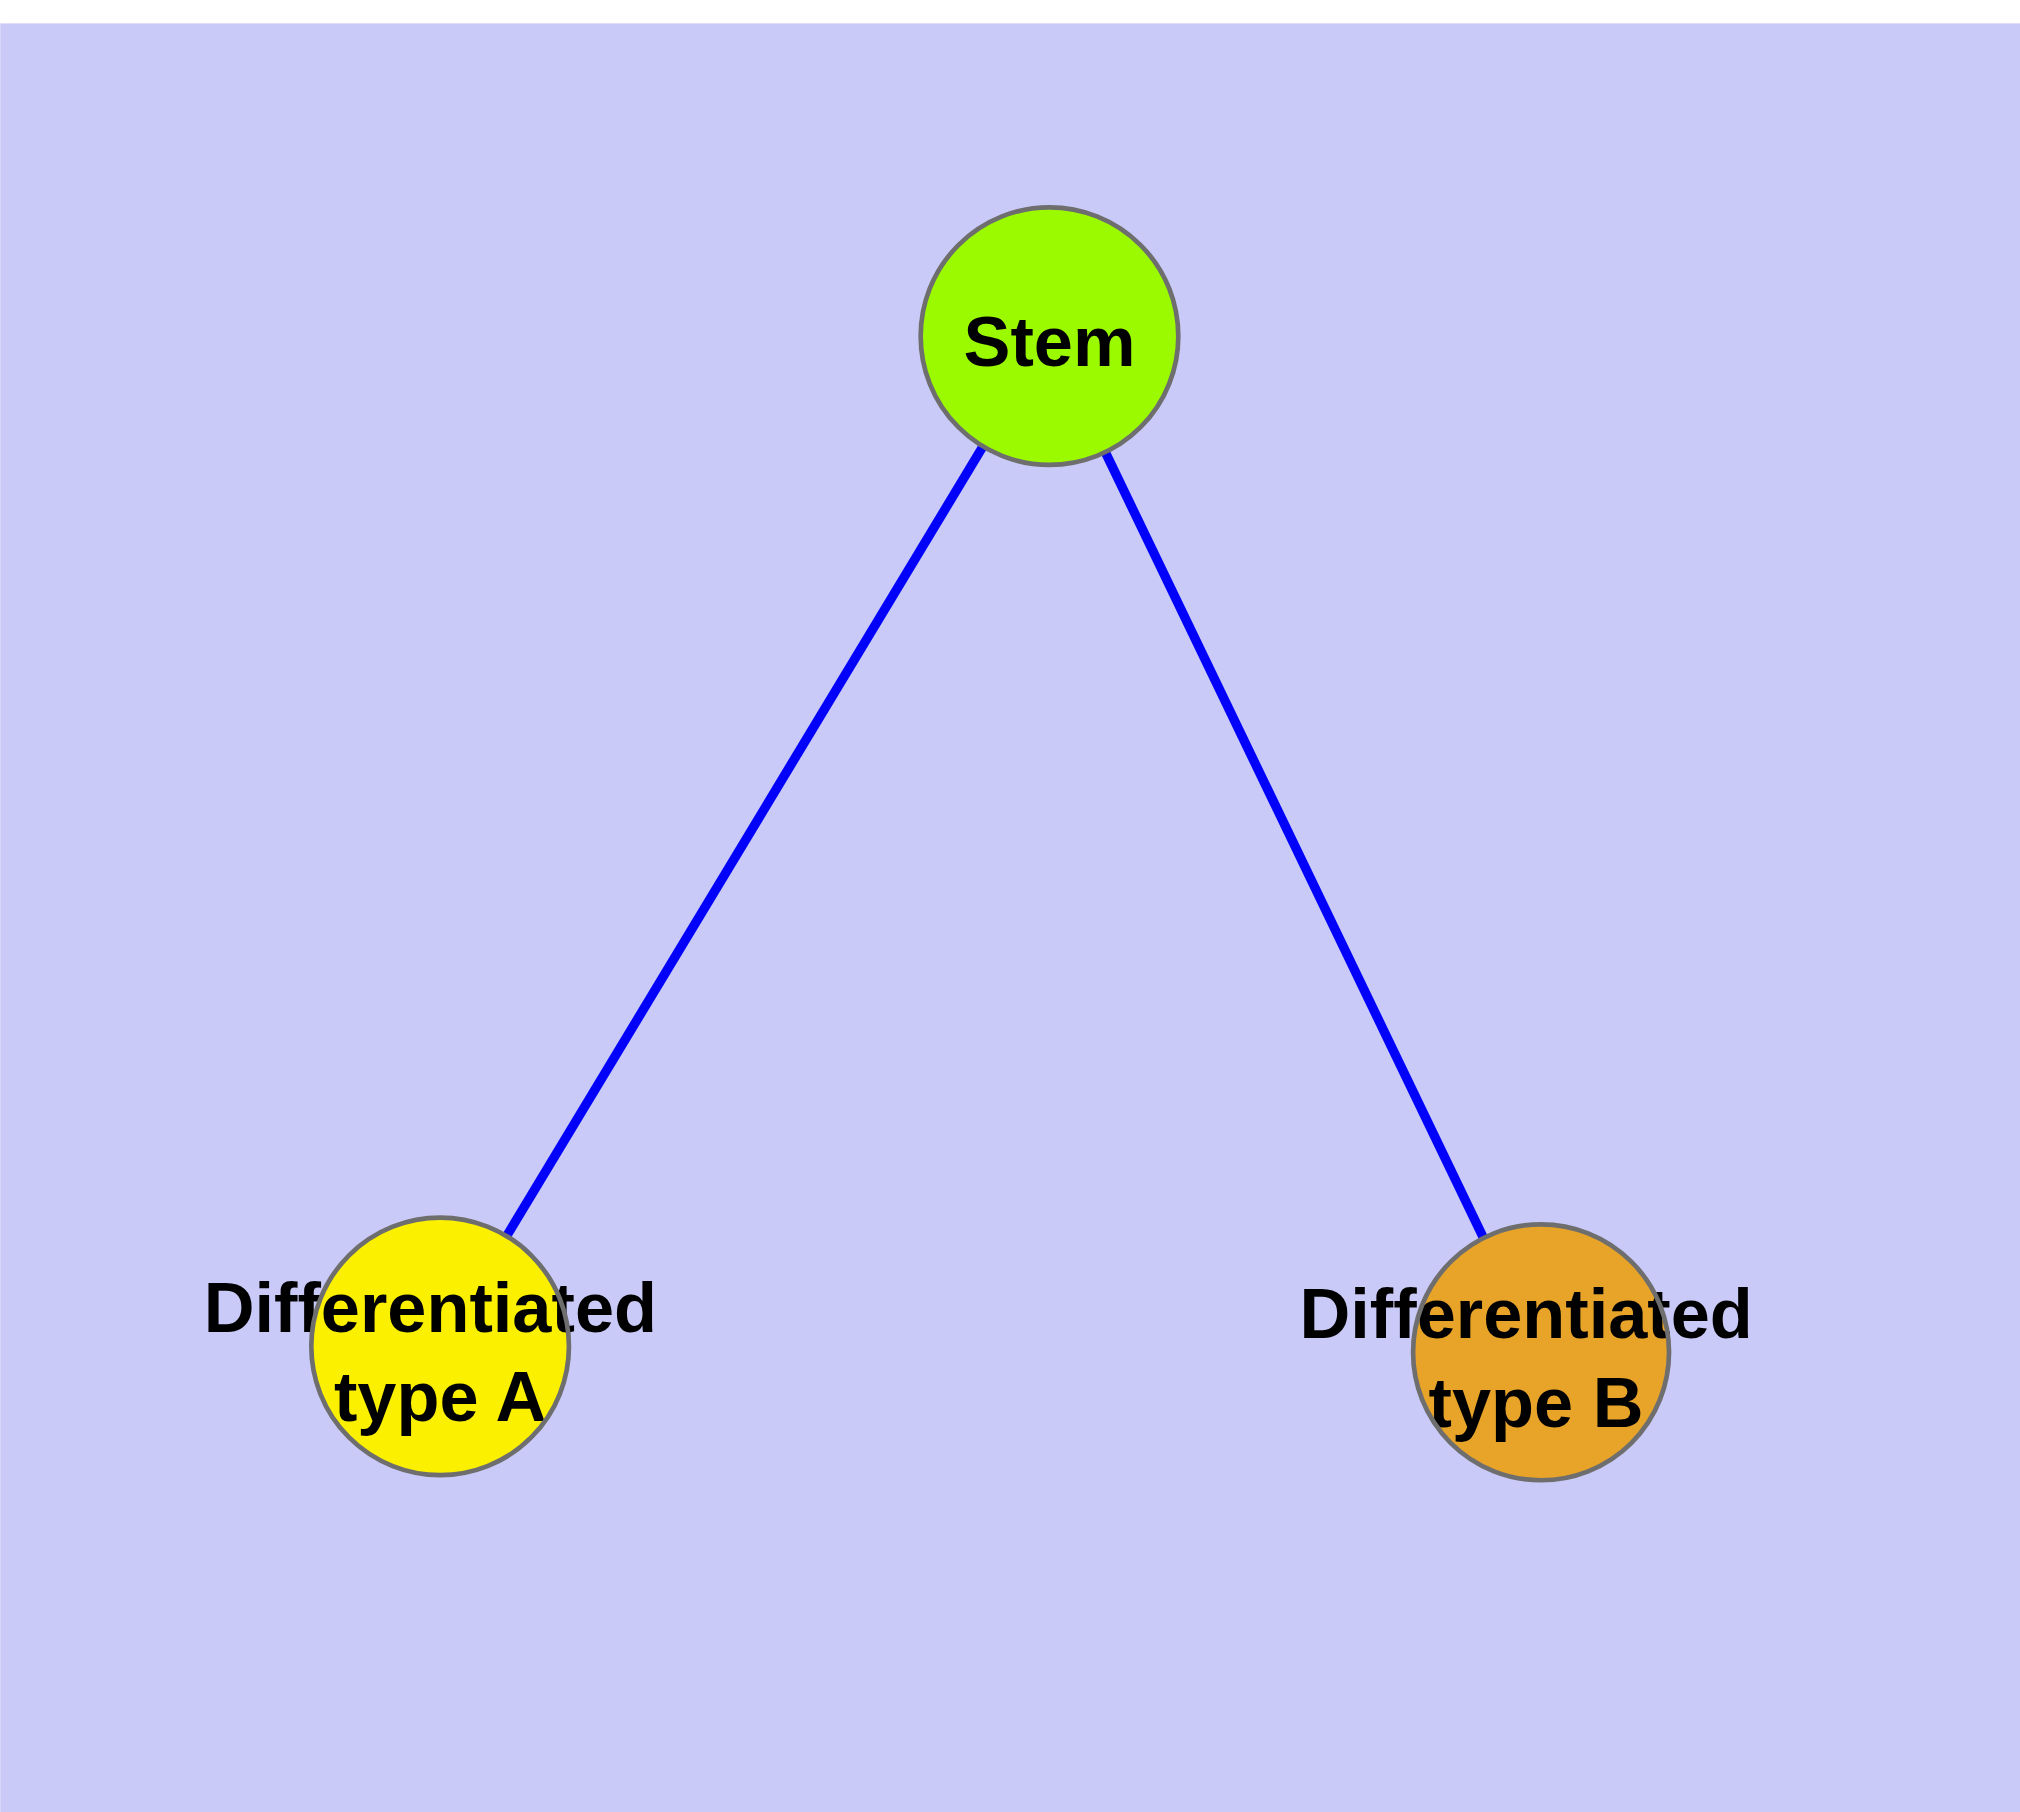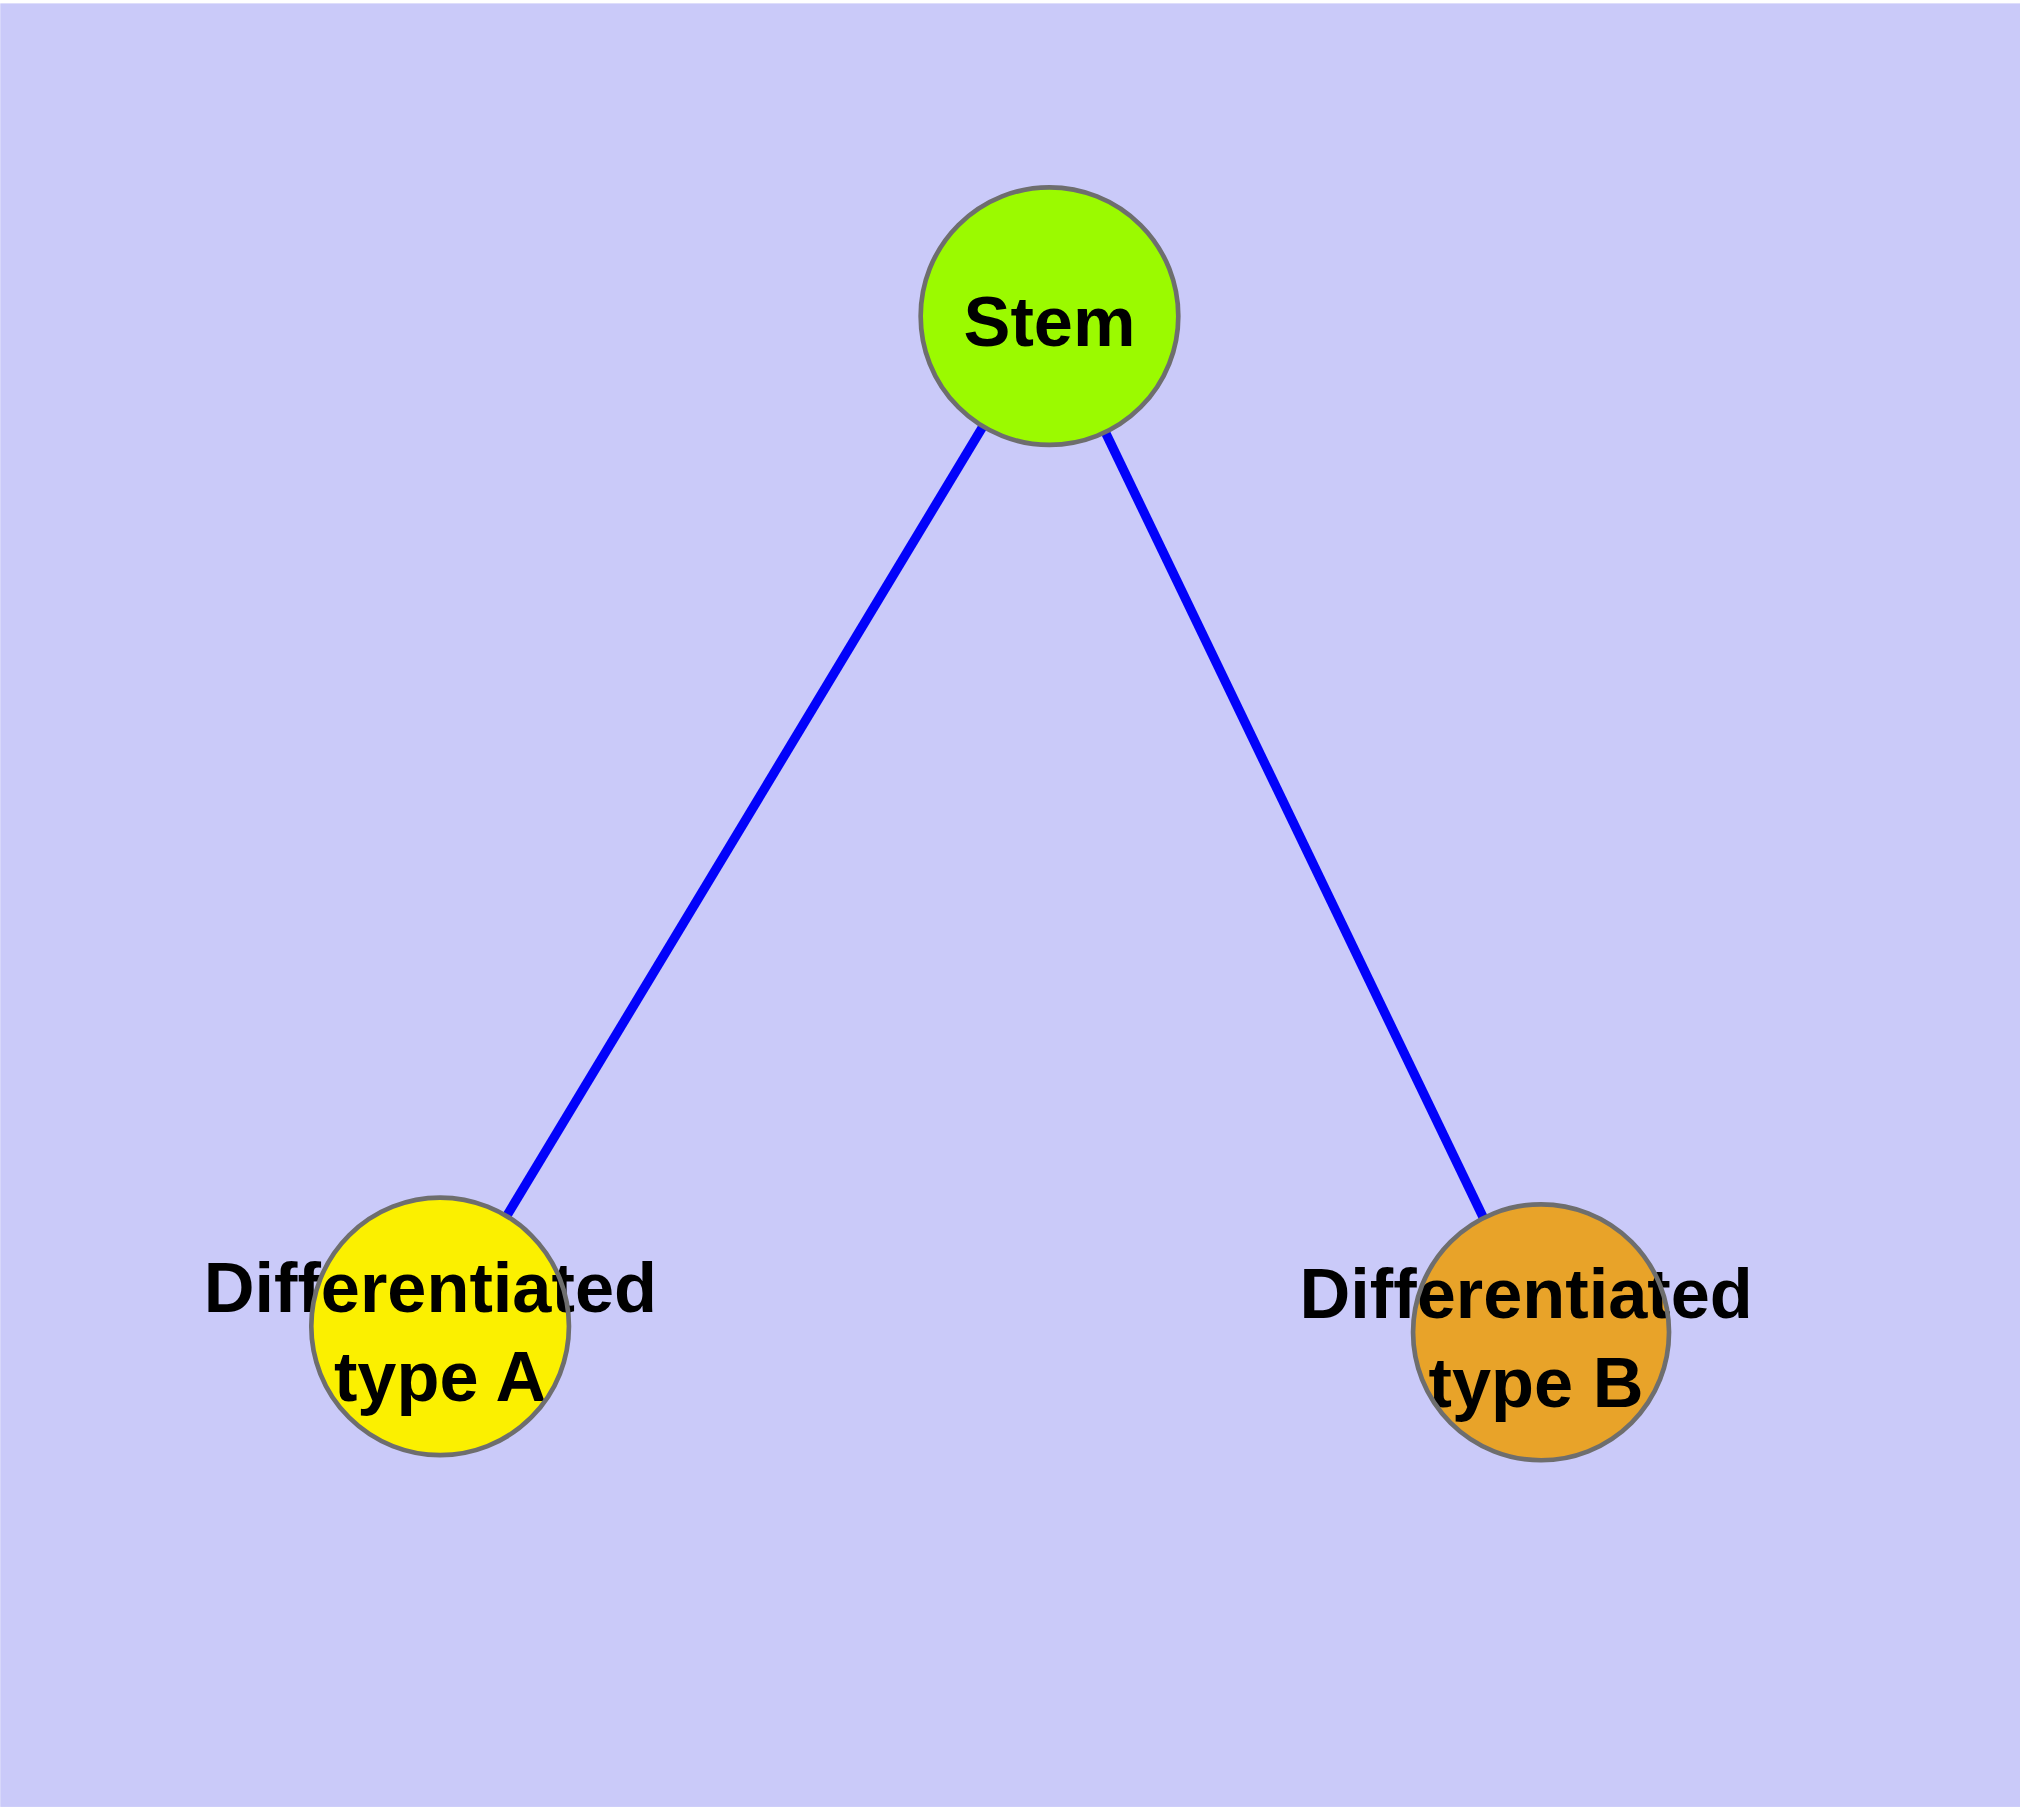--- a/index.html
+++ b/index.html
@@ -9,20 +9,21 @@
     width: 2021px;
     height: 1812px;
     overflow: hidden;
     font-family: "Liberation Sans", sans-serif;
   }
   .stage {
     position: relative;
     width: 2021px;
     height: 1729px;
     background: #ffffff;
+    margin-top: 20px;
   }
   svg.graph {
     display: block;
     width: 2021px;
     height: 1812px;
   }
   .node-label {
     font-family: "Liberation Sans", "DejaVu Sans", sans-serif;
     font-weight: bold;
     font-size: 83px;

